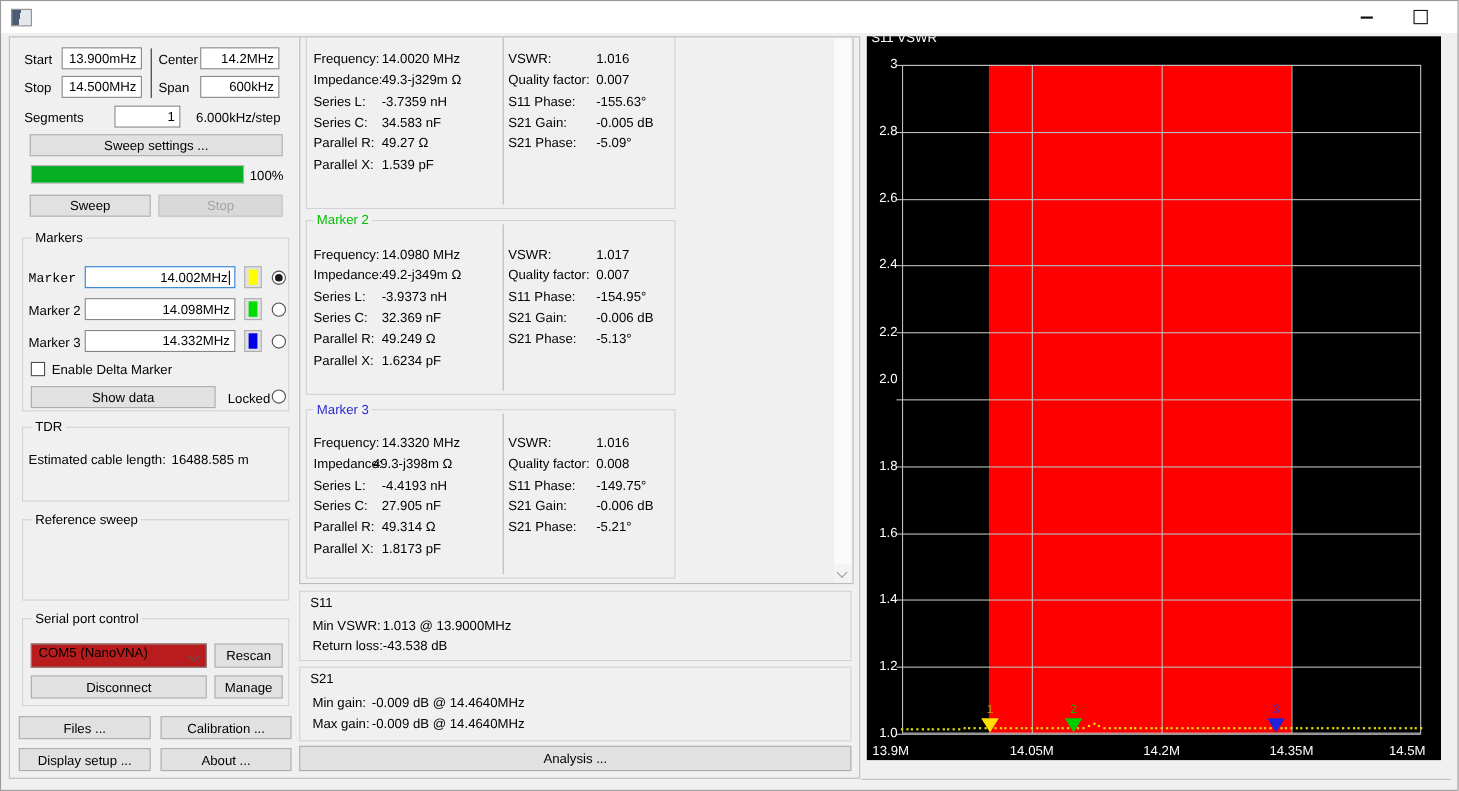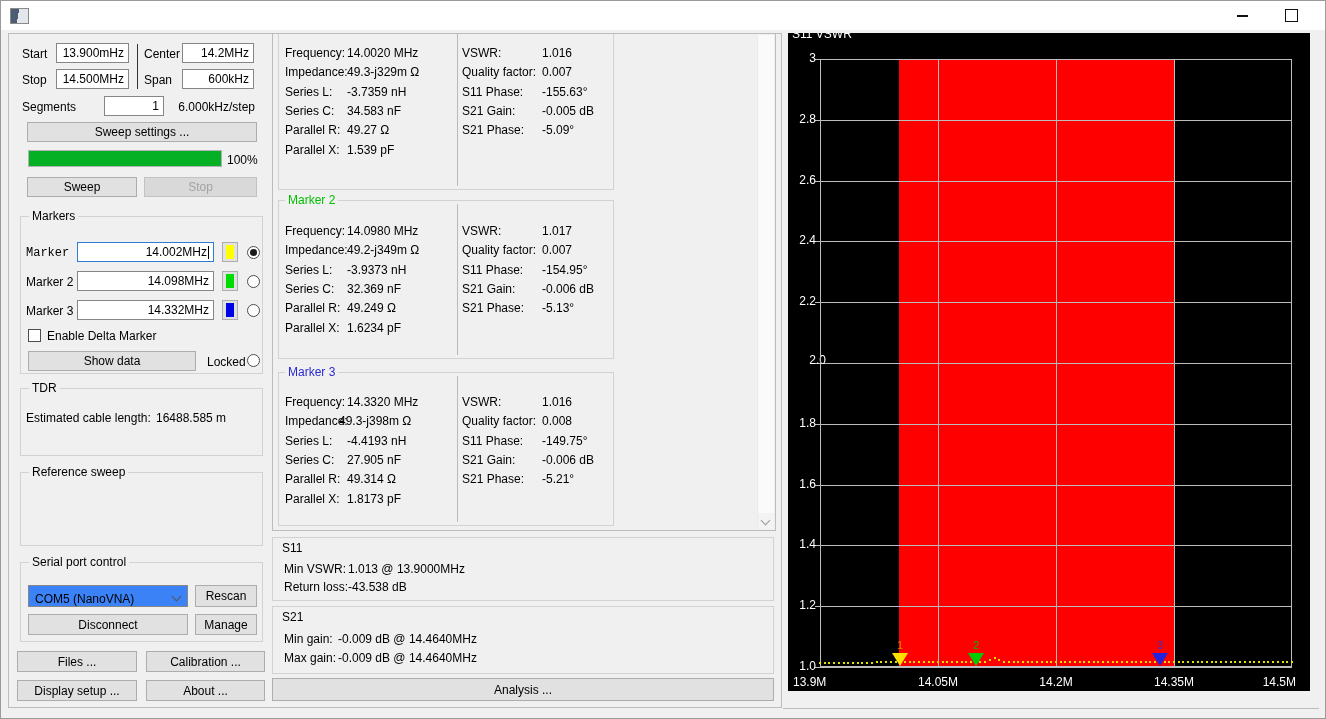--- a/index.html
+++ b/index.html
@@ -30,22 +30,22 @@
   .gbt{position:absolute;top:-8px;left:8px;background:#f0f0f0;padding:0 3px;white-space:nowrap;}
   .vline{position:absolute;background:#333;width:1px;}
   .progress{position:absolute;border:1px solid #b2b2b2;box-sizing:border-box;background:#e6e6e6;}
   .progress .fill{height:100%;background:#06b025;}
   .radio{position:absolute;width:13px;height:13px;border:1px solid #4d4d4d;border-radius:50%;background:#fff;box-sizing:border-box;}
   .radio.sel::after{content:'';position:absolute;left:2px;top:2px;width:7px;height:7px;border-radius:50%;background:#1a1a1a;}
   .chk{position:absolute;width:13px;height:13px;border:1px solid #4d4d4d;background:#fff;box-sizing:border-box;}
   .swatchbtn{position:absolute;width:16px;height:20px;background:#e1e1e1;border:1px solid #adadad;box-sizing:border-box;
              display:flex;align-items:center;justify-content:center;}
   .swatch{width:8px;height:14px;}
-  .combo{position:absolute;background:#3b82f6;border:1px solid #868686;box-sizing:border-box;
-         display:flex;align-items:flex-end;padding:0 6px;white-space:nowrap;}
+  .combo{position:absolute;background:#b91c1c;border:1px solid #868686;box-sizing:border-box;
+         display:flex;align-items:flex-start;padding:0 6px;white-space:nowrap;}
   .cv{position:absolute;right:7px;top:7px;width:6px;height:6px;border-right:1.5px solid #555;border-bottom:1.5px solid #555;transform:rotate(45deg);}
   
   .mscroll{position:absolute;left:272px;top:33px;width:504px;height:498px;border:1px solid #bcbcbc;box-sizing:border-box;overflow:hidden;background:#f0f0f0;}
   .mbox{position:absolute;left:5px;width:336px;border:1px solid #d2d2d5;box-sizing:border-box;}
   .mbox-title{position:absolute;top:-8px;left:6px;background:#f0f0f0;padding:0 3px;white-space:nowrap;}
   .mbox-div{position:absolute;left:178px;top:3px;bottom:3px;width:1px;background:#b9b9b9;}
   .fl{position:absolute;white-space:nowrap;}
   .sbar{position:absolute;right:1px;top:1px;width:16px;height:494px;background:#fafafa;border-left:1px solid #eaeaea;}
   .sbar .dn{position:absolute;left:0;bottom:0;width:16px;height:16px;background:#f3f3f3;}
   .sbar .chev{position:absolute;left:4px;top:4px;width:6px;height:6px;border-right:1.5px solid #9a9a9a;border-bottom:1.5px solid #9a9a9a;transform:rotate(45deg);}
@@ -278,21 +278,21 @@
     <div class="tick" style="left: 27px; top: 148px; width: 5px; height: 1px;"></div>
     <div class="ylab" style="left: 0px; top: 140px;">2.6</div>
     <div class="gridh" style="left: 32px; top: 208px; width: 472px; height: 1px;"></div>
     <div class="tick" style="left: 27px; top: 208px; width: 5px; height: 1px;"></div>
     <div class="ylab" style="left: 0px; top: 200px;">2.4</div>
     <div class="gridh" style="left: 32px; top: 269px; width: 472px; height: 1px;"></div>
     <div class="tick" style="left: 27px; top: 269px; width: 5px; height: 1px;"></div>
     <div class="ylab" style="left: 0px; top: 261px;">2.2</div>
     <div class="gridh" style="left: 32px; top: 330px; width: 472px; height: 1px;"></div>
     <div class="tick" style="left: 27px; top: 330px; width: 5px; height: 1px;"></div>
-    <div class="ylab" style="left: 0px; top: 320px; margin-left: 10px;">2.0</div>
+    <div class="ylab" style="left: 0px; top: 304px;">2.0</div>
     <div class="gridh" style="left: 32px; top: 391px; width: 472px; height: 1px;"></div>
     <div class="tick" style="left: 27px; top: 391px; width: 5px; height: 1px;"></div>
     <div class="ylab" style="left: 0px; top: 383px;">1.8</div>
     <div class="gridh" style="left: 32px; top: 452px; width: 472px; height: 1px;"></div>
     <div class="tick" style="left: 27px; top: 452px; width: 5px; height: 1px;"></div>
     <div class="ylab" style="left: 0px; top: 444px;">1.6</div>
     <div class="gridh" style="left: 32px; top: 512px; width: 472px; height: 1px;"></div>
     <div class="tick" style="left: 27px; top: 512px; width: 5px; height: 1px;"></div>
     <div class="ylab" style="left: 0px; top: 504px;">1.4</div>
     <div class="gridh" style="left: 32px; top: 573px; width: 472px; height: 1px;"></div>

